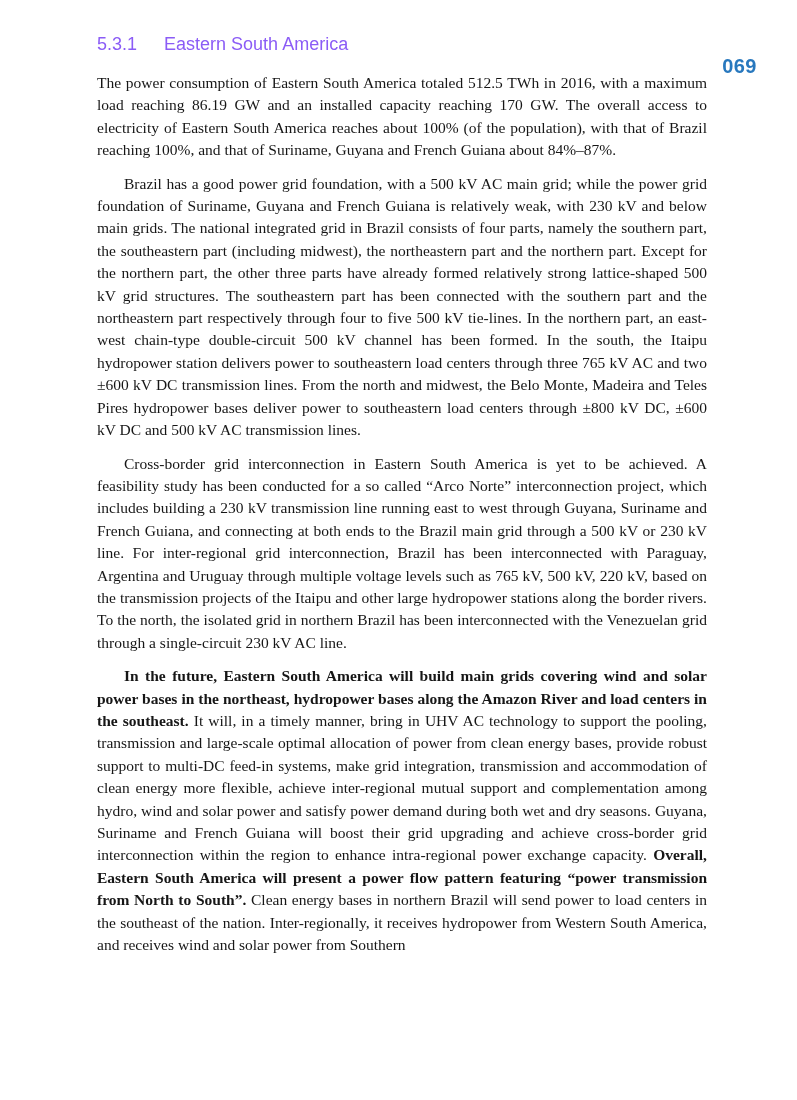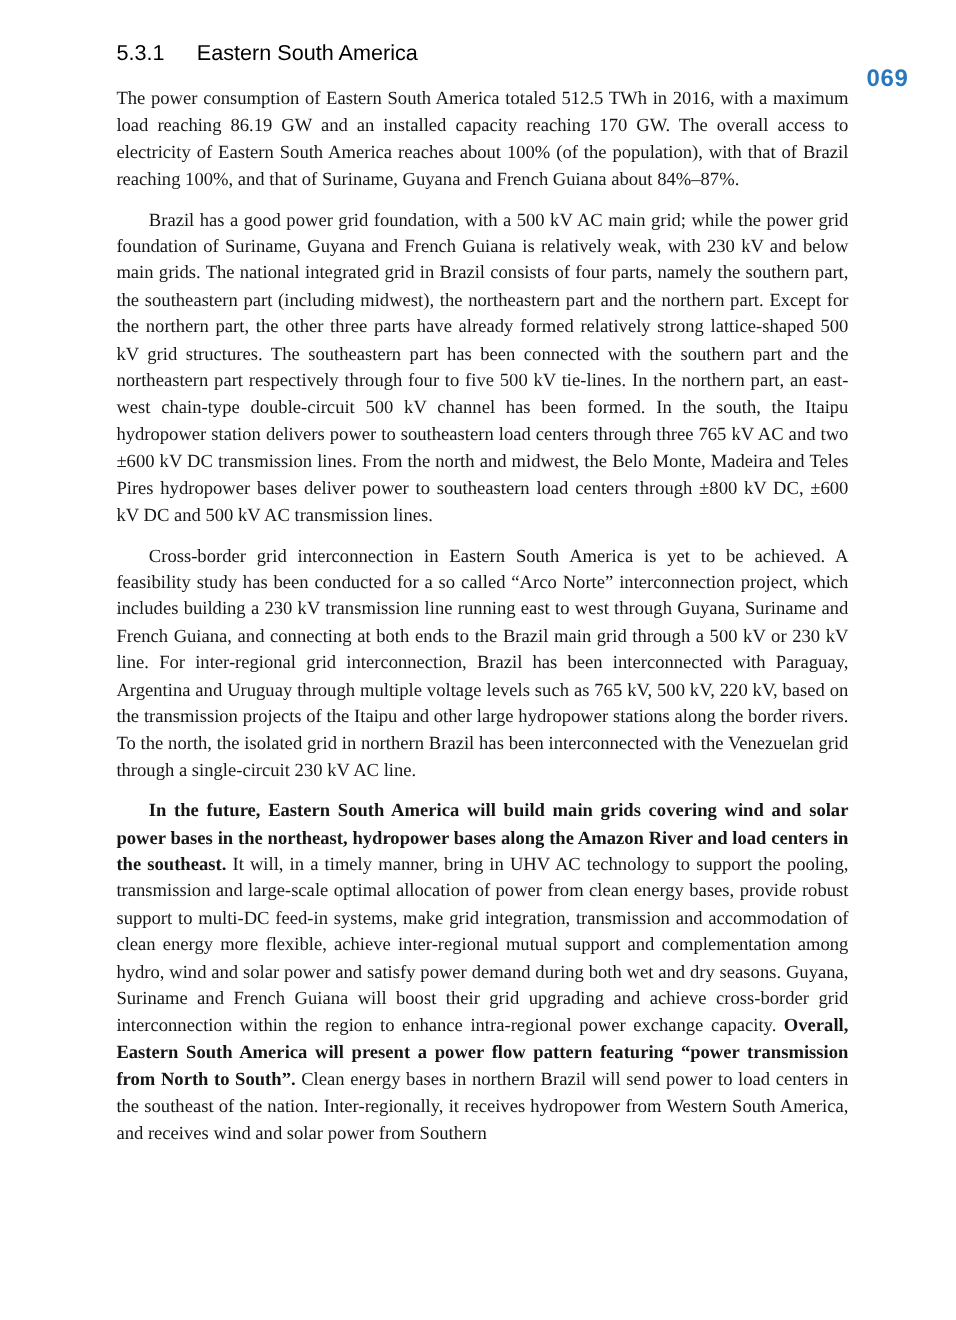--- a/index.html
+++ b/index.html
@@ -37,21 +37,21 @@
     font-size: 25px;
     color: #111111;
     letter-spacing: 0.2px;
   }
   h1.section-heading .h-num { margin-right: 21px; }
   h2.subsection-heading {
     margin: 34px 0 0 0;
     font-family: "Liberation Sans", sans-serif;
     font-weight: normal;
     font-size: 18px;
-    color: #000000;
+    color: #8b5cf6;
   }
   h2.subsection-heading .h-num { margin-right: 27px; }
   .body-text {
     margin: 0 0 11px 0;
     font-size: 15.5px;
     line-height: 22.4px;
     text-align: justify;
     color: #161616;
   }
   .body-text.first { margin-top: 17px; }

